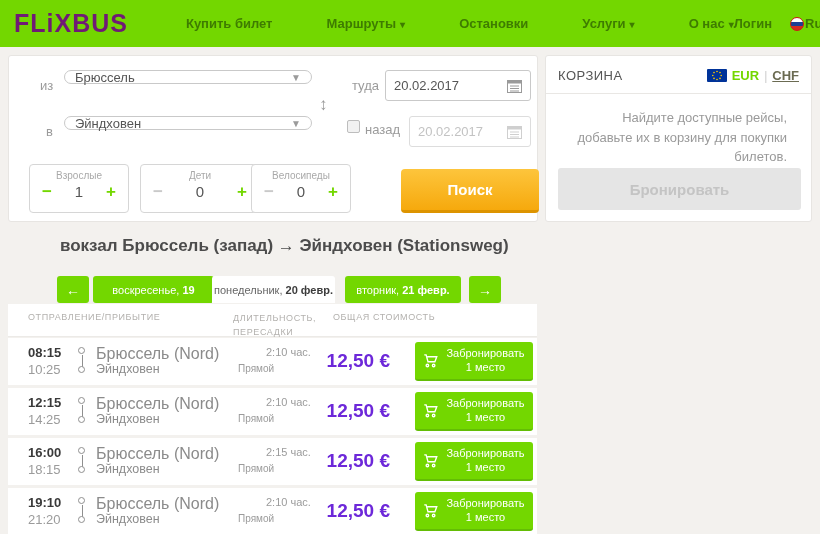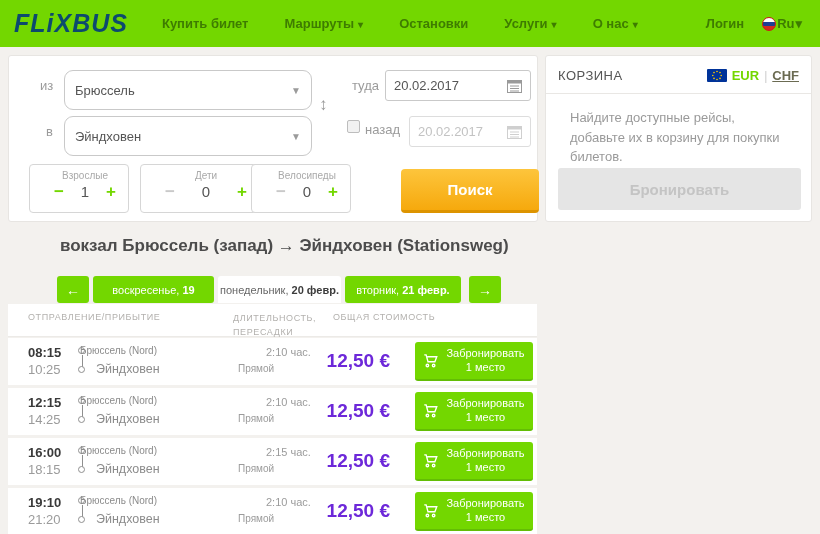--- a/index.html
+++ b/index.html
@@ -1,65 +1,65 @@
 <!DOCTYPE html>
 <html><head>
 <meta charset="utf-8">
 <style>
   * { margin:0; padding:0; box-sizing:border-box; }
   html,body { width:820px; height:534px; overflow:hidden; }
   body { font-family:"Liberation Sans", sans-serif; background:#f3f1ee; position:relative; }
 
   
   .topbar { position:absolute; left:0; top:0; width:820px; height:47px; background:#73d700; display:flex; align-items:center; }
-  .logo { font-weight:bold; font-size:25px; color:#0c4a6e; letter-spacing:1px; margin-left:14px; cursor:pointer;font-style:italic; }
-  .nav { display:flex; align-items:center; margin-left:34px; gap:36px; }
+  .logo { font-weight:bold; font-size:25px; color:#701a75; letter-spacing:1px; margin-left:14px; cursor:pointer; }
+  .nav { display:flex; align-items:center; margin-left:58px; gap:54px; }
   .nav-item { font-size:13px; font-weight:bold; color:#3e7c00; cursor:pointer; white-space:nowrap; }
   .nav-item .caret { font-size:10px; margin-left:4px; }
   .topbar-right { margin-left:auto; display:flex; align-items:center; gap:18px; margin-right:18px; }
   .login { font-size:13px; font-weight:bold; color:#3e7c00; cursor:pointer; }
   .lang { display:flex; align-items:center; gap:1px; font-size:13px; font-weight:bold; color:#3e7c00; cursor:pointer; }
   .ru-flag { width:14px; height:14px; border-radius:50%; border:1px solid #cf1717;
              background:linear-gradient(to bottom,#ffffff 33%,#1c3f94 33%,#1c3f94 66%,#d52b1e 66%); }
 
   
   .card { position:absolute; background:#ffffff; border:1px solid #e7e5e2; border-radius:3px; }
   .search-card { left:8px; top:55px; width:530px; height:167px; }
   .cart-card { left:545px; top:55px; width:267px; height:167px; }
 
   .fld-label { position:absolute; font-size:13px; color:#9b9b9b; }
-  .select { position:absolute; height:40px; background:#fff; border:1px solid #c9c9c9; border-radius:9px;
+  .select { position:absolute; height:14px; background:#fff; border:1px solid #c9c9c9; border-radius:9px;
             display:flex; align-items:center; padding:0 10px; font-size:13px; color:#555; cursor:pointer; }
   .select .sel-caret { margin-left:auto; color:#9b9b9b; font-size:10px; }
   .swap { position:absolute; left:310px; top:40px; font-size:17px; color:#999; cursor:pointer; line-height:1; }
   .dateinput { position:absolute; height:31px; background:#fff; border:1px solid #c9c9c9; border-radius:3px;
                display:flex; align-items:center; padding:0 8px; font-size:13px; color:#555; cursor:text; }
   .dateinput .cal { margin-left:auto; }
   .dateinput.disabled { color:#c3c3c3; border-color:#ddd; }
   .checkbox { position:absolute; width:13px; height:13px; border:1px solid #bdbdbd; background:#f2f2f2; border-radius:2px; cursor:pointer; }
 
-  .stepper { position:absolute; height:49px; border:1px solid #d6d6d6; border-radius:4px; background:#fff;padding-left:12px; }
+  .stepper { position:absolute; height:49px; border:1px solid #d6d6d6; border-radius:4px; background:#fff; }
   .stepper .st-label { text-align:center; font-size:10px; color:#a9a9a9; margin-top:5px; }
   .stepper .st-row { display:flex; align-items:center; justify-content:space-between; padding:2px 12px 0 12px; }
   .st-btn { font-size:17px; font-weight:bold; color:#73d700; cursor:pointer; line-height:1; background:none; border:none; font-family:inherit; }
   .st-btn.disabled { color:#c9c9c9; }
   .st-val { font-size:15px; color:#555; }
 
   .search-btn { position:absolute; left:392px; top:113px; width:138px; height:44px; border:none; border-radius:4px;
                 background:linear-gradient(to bottom,#fdc53c,#f6a90d); border-bottom:3px solid #dd9400;
                 color:#fff; font-size:15px; font-weight:bold; font-family:inherit; cursor:pointer; }
 
   
   .cart-head { display:flex; align-items:center; padding:12px 12px 10px 12px; border-bottom:1px solid #e9e7e4; }
   .cart-title { font-size:13px; color:#555; letter-spacing:0.5px; }
   .cur-wrap { margin-left:auto; display:flex; align-items:center; gap:5px; }
   .eur { font-size:13px; font-weight:bold; color:#73d700; cursor:pointer; }
   .cur-sep { color:#ccc; font-size:12px; }
   .chf { font-size:13px; font-weight:bold; color:#6b6b52; text-decoration:underline; cursor:pointer; }
-  .cart-text { padding:14px 24px 0 24px; font-size:13px; color:#9a9a9a; text-align:left; line-height:1.5; }
+  .cart-text { padding:14px 24px 0 24px; font-size:13px; color:#9a9a9a; text-align:right; line-height:1.5; }
   .book-disabled { position:absolute; left:12px; top:112px; width:243px; height:42px; background:#e5e5e5;
                    border:none; border-radius:3px; color:#c4c4c4; font-size:15px; font-weight:bold; font-family:inherit; }
 
   
   .route-title { position:absolute; left:60px; top:236px; font-size:17px; font-weight:bold; color:#4c4c4c; }
 
   .tabbar { position:absolute; top:276px; height:27px; }
   .tab-arrow { position:absolute; width:32px; height:27px; background:#73d700; border:none; border-radius:3px;
                color:#fff; font-size:14px; cursor:pointer; font-family:inherit; line-height:1; }
   .tab { position:absolute; height:27px; border:none; border-radius:3px 3px 0 0; font-size:11px; font-family:inherit;
@@ -77,21 +77,21 @@
   .th.c3 { left:325px; width:110px; }
 
   .row { position:absolute; left:0; width:529px; height:47px; background:#fff; }
   .dep { position:absolute; left:20px; top:7px; font-size:13px; font-weight:bold; color:#3a3a3a; }
   .arr { position:absolute; left:20px; top:24px; font-size:13px; color:#9b9b9b; }
   .stopline { position:absolute; left:70px; top:9px; width:9px; height:30px; }
   .stopline .c { position:absolute; left:0; width:7px; height:7px; border:1.5px solid #8f8f8f; border-radius:50%; background:#fff; }
   .stopline .c.top { top:0; }
   .stopline .c.bot { top:19px; }
   .stopline .l { position:absolute; left:4px; top:8px; width:1px; height:12px; background:#8f8f8f; }
-  .fromstop { position:absolute; left:72px; top:7px; font-size:10px; color:#8b8b8b; }
+  .fromstop { position:absolute; left:88px; top:7px; font-size:16px; color:#8b8b8b; }
   .tostop { position:absolute; left:88px; top:24px; font-size:12.5px; color:#8b8b8b; }
   .dur { position:absolute; left:230px; top:8px; font-size:11px; color:#9b9b9b;margin-left:28px; }
   .typ { position:absolute; left:230px; top:25px; font-size:10px; color:#9b9b9b; }
   .price { position:absolute; right:147px; top:12px; font-size:19px; font-weight:bold; color:#6d28d9; }
   .book { position:absolute; left:407px; top:4px; width:118px; height:39px; background:#73d700; border:none;
           border-bottom:2px solid #63bd05; border-radius:3px; color:#fff; cursor:pointer; font-family:inherit;
           display:flex; align-items:center; padding:0 6px 0 8px; gap:6px; }
   .book .blabel { font-size:11px; line-height:1.25; text-align:center; flex:1; }
   .cal-svg, .cart-svg, .eu-svg { display:block; }
 </style>
@@ -211,21 +211,21 @@
   </div>
   <div class="cart-text">Найдите доступные рейсы, добавьте их в корзину для покупки билетов.</div>
   <button class="book-disabled" disabled="">Бронировать</button>
 </div>
 
 <div class="route-title">вокзал Брюссель (запад) → Эйндховен (Stationsweg)</div>
 
 <div class="tabbar">
   <button class="tab-arrow" style="left:57px;">←</button>
   <button class="tab green" style="left:93px; width:121px;"><span>воскресенье, </span><b>19</b></button>
-  <button class="tab active" style="left:218px; width:123px;"><span>понедельник, </span><b>20 февр.</b></button>
+  <button class="tab active" style="left:212px; width:123px;"><span>понедельник, </span><b>20 февр.</b></button>
   <button class="tab green" style="left:345px; width:116px;"><span>вторник, </span><b>21 февр.</b></button>
   <button class="tab-arrow" style="left:469px;">→</button>
 </div>
 
 <div class="table">
   <div class="thead">
     <span class="th c1">ОТПРАВЛЕНИЕ/ПРИБЫТИЕ</span>
     <span class="th c2">ДЛИТЕЛЬНОСТЬ, ПЕРЕСАДКИ</span>
     <span class="th c3">ОБЩАЯ СТОИМОСТЬ</span>
   </div>

